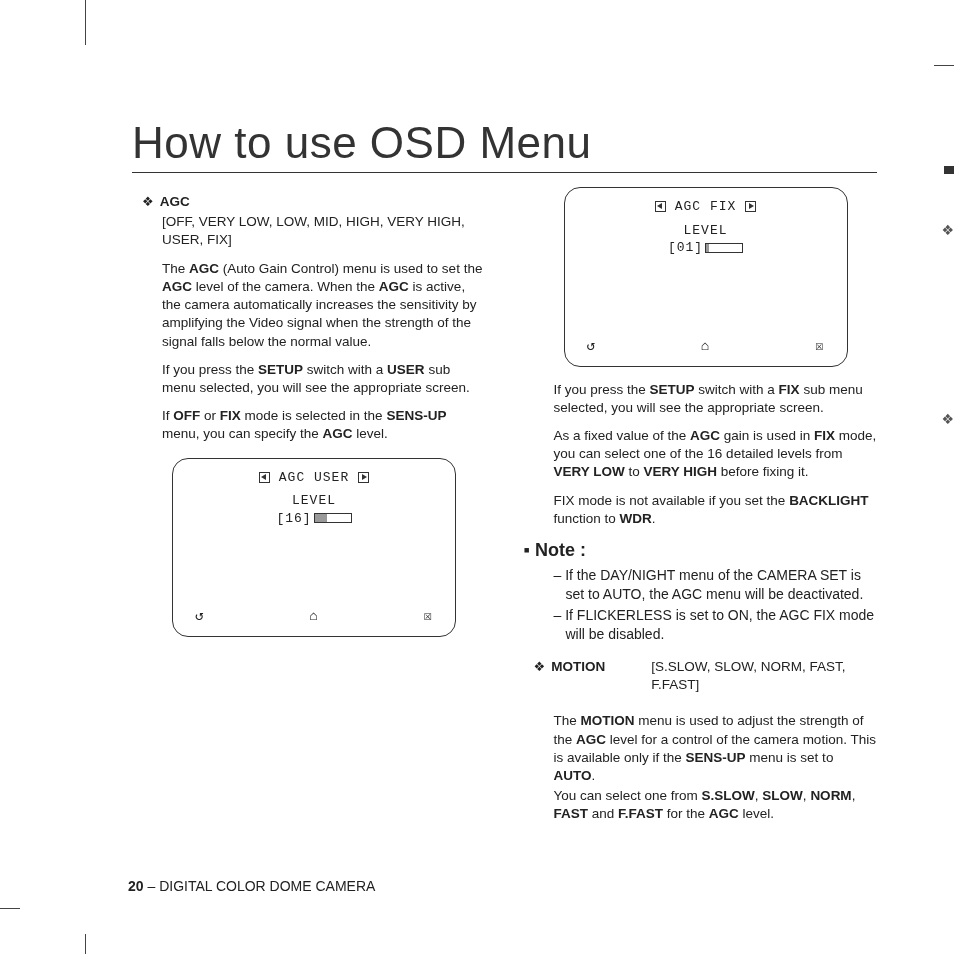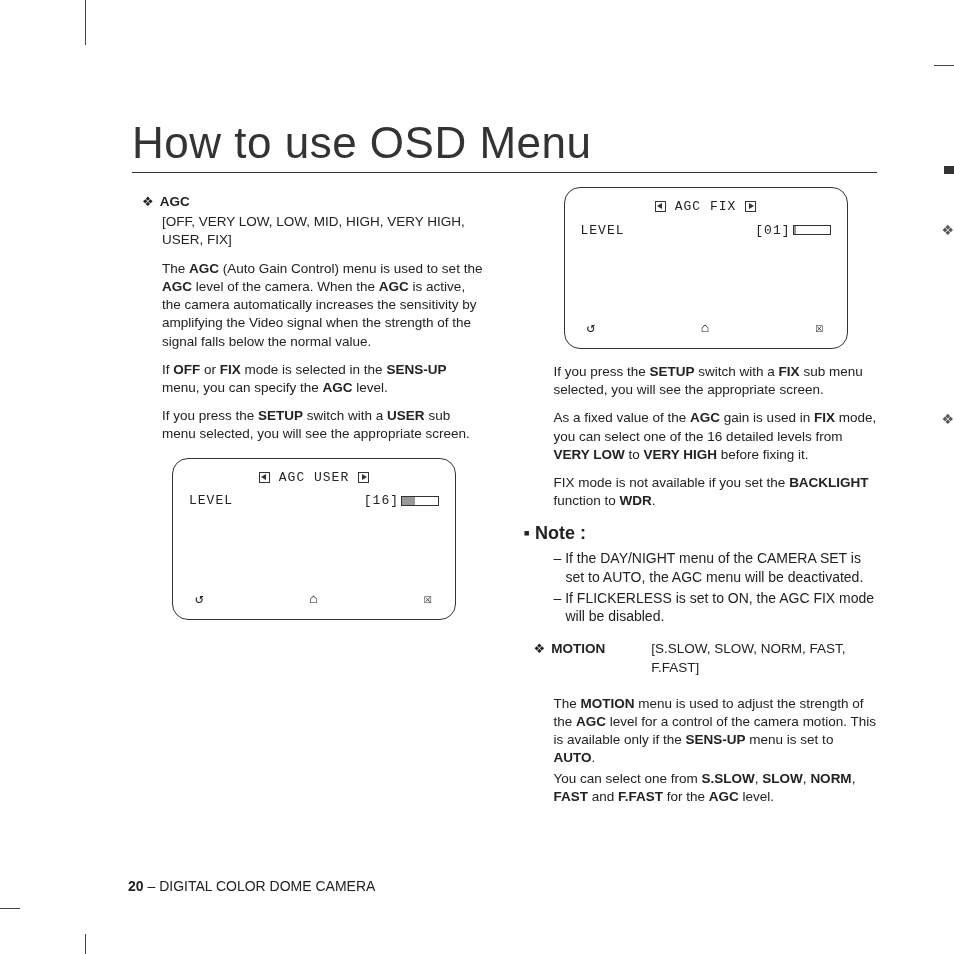--- a/index.html
+++ b/index.html
@@ -58,21 +58,21 @@
     padding: 10px 16px 10px 16px;
     font-family: "Courier New", monospace;
     font-size: 13px;
     letter-spacing: 1px;
   }
   .osd-title-row { text-align: center; margin-bottom: 6px; }
   .osd-arrow { display:inline-block; border:1px solid #333; width:9px; height:9px; vertical-align:middle; position:relative; }
   .osd-arrow::after { content:""; position:absolute; }
   .osd-arrow.left::after { left:1px; top:1px; border-top:3.5px solid transparent; border-bottom:3.5px solid transparent; border-right:5px solid #333; }
   .osd-arrow.right::after { right:1px; top:1px; border-top:3.5px solid transparent; border-bottom:3.5px solid transparent; border-left:5px solid #333; }
-  .osd-level-row { display:flex; justify-content:space-between; align-items:center; margin-bottom: 80px; }
+  .osd-level-row { display:flex; justify-content:space-between; align-items:center; margin-bottom: 80px; flex-direction: column; }
   .bar { display:inline-block; border:1px solid #333; width:36px; height:8px; position:relative; vertical-align:middle; margin-left:2px;}
   .bar .fill { position:absolute; left:0; top:0; bottom:0; background:#999; }
   .osd-icons { display:flex; justify-content:space-between; padding: 0 6px; font-size:14px; }
   .note-line { margin: 6px 0 4px 0px; font-size:18px; }
   .note-item { margin: 2px 0 2px 30px; font-size: 14px; text-indent:-12px; padding-left:12px; }
   .footer { position:absolute; left:128px; top:878px; font-size:14px; }
   .footer .pnum { font-weight:bold; }
   b { font-weight: bold; }
 </style>
 </head>
@@ -95,24 +95,24 @@
       <div class="bullet-row">
         <span class="diamond">❖</span>
         <span class="sec-label">AGC</span>
       </div>
       <div class="sec-options" style="display:block;">[OFF, VERY LOW, LOW, MID, HIGH, VERY HIGH, USER, FIX]</div>
 
       <div class="para">
         <span>The </span><b>AGC</b><span> (Auto Gain Control) menu is used to set the </span><b>AGC</b><span> level of the camera. When the </span><b>AGC</b><span> is active, the camera automatically increases the sensitivity by amplifying the Video signal when the strength of the signal falls below the normal value.</span>
       </div>
       <div class="para">
-        <span>If </span><b>OFF</b><span> or </span><b>FIX</b><span> mode is selected in the </span><b>SENS-UP</b><span> menu, you can specify the </span><b>AGC</b><span> level.</span>
+        <span>If you press the </span><b>SETUP</b><span> switch with a </span><b>USER</b><span> sub menu selected, you will see the appropriate screen.</span>
       </div>
       <div class="para">
-        <span>If you press the </span><b>SETUP</b><span> switch with a </span><b>USER</b><span> sub menu selected, you will see the appropriate screen.</span>
+        <span>If </span><b>OFF</b><span> or </span><b>FIX</b><span> mode is selected in the </span><b>SENS-UP</b><span> menu, you can specify the </span><b>AGC</b><span> level.</span>
       </div>
 
       <div class="osd-box">
         <div class="osd-title-row">
           <span class="osd-arrow left"></span>
           <span>AGC USER</span>
           <span class="osd-arrow right"></span>
         </div>
         <div class="osd-level-row">
           <span>LEVEL</span>

